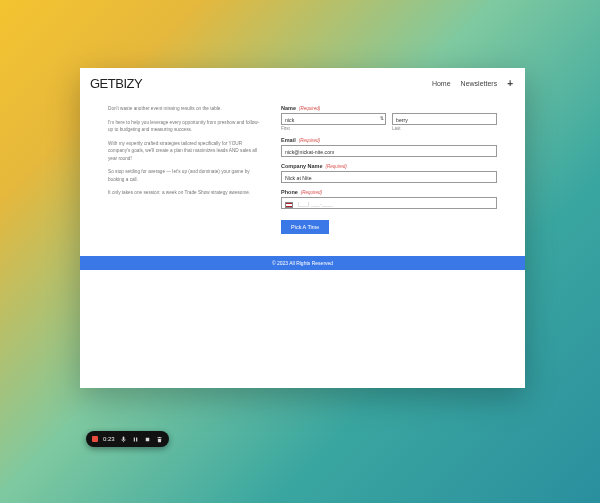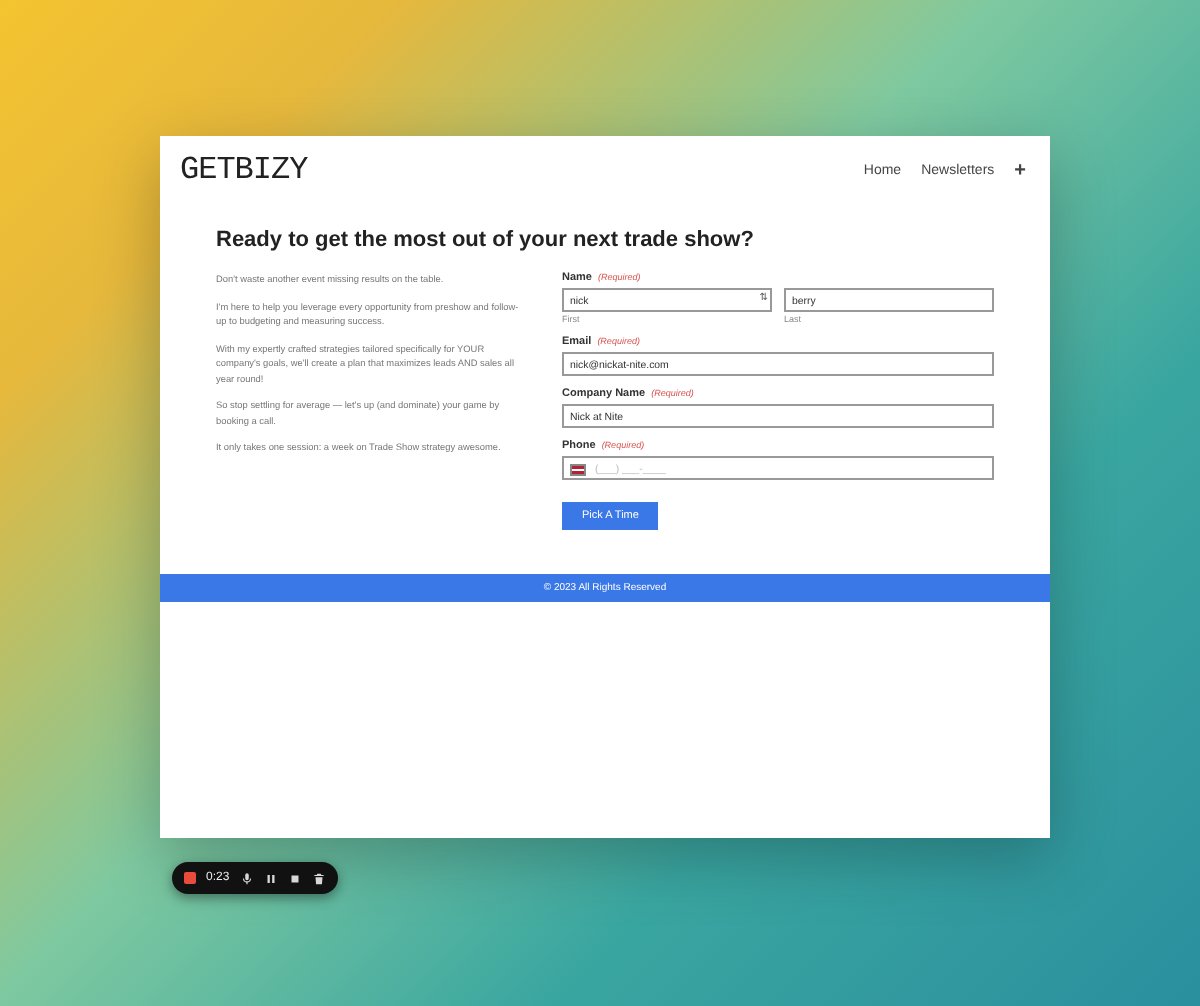--- a/index.html
+++ b/index.html
@@ -17,22 +17,22 @@
     width: 445px;
     background: #fff;
     box-shadow: 0 10px 30px rgba(0,0,0,0.25);
   }
   .header {
     display: flex; align-items: center; justify-content: space-between;
     padding: 8px 12px 4px 10px;
     font-size: 7px;
   }
   .logo {
-    font-family: Liberation Mono, monospace;
-    font-size: 16px;
+    font-family: Liberation Sans, sans-serif;
+    font-size: 13px;
     color: #222;
     letter-spacing: -0.5px;
   }
   .nav { display: flex; gap: 10px; align-items: center; color: #444; }
   .nav span { cursor: pointer; }
   .plus { font-size: 10px; font-weight: bold; }
   .main { padding: 10px 28px 14px 28px; }
   h1 { font-size: 11px; font-weight: 700; color: #222; margin: 6px 0 10px 0; }
   .cols { display: flex; gap: 18px; }
   .left { flex: 0 0 155px; font-size: 4.7px; color: #777; line-height: 1.6; }
@@ -107,21 +107,20 @@
     <div class="header">
       <div class="logo">GETBIZY</div>
       <div class="nav">
         <span>Home</span>
         <span>Newsletters</span>
         <span class="plus">+</span>
       </div>
     </div>
 
     <div class="main">
-      <h1>Ready to get the most out of your next trade show?</h1>
 
       <div class="cols">
         <div class="left">
           <p>Don't waste another event missing results on the table.</p>
           <p>I'm here to help you leverage every opportunity from preshow and follow-up to budgeting and measuring success.</p>
           <p>With my expertly crafted strategies tailored specifically for YOUR company's goals, we'll create a plan that maximizes leads AND sales all year round!</p>
           <p>So stop settling for average — let's up (and dominate) your game by booking a call.</p>
           <p>It only takes one session: a week on Trade Show strategy awesome.</p>
         </div>
 

